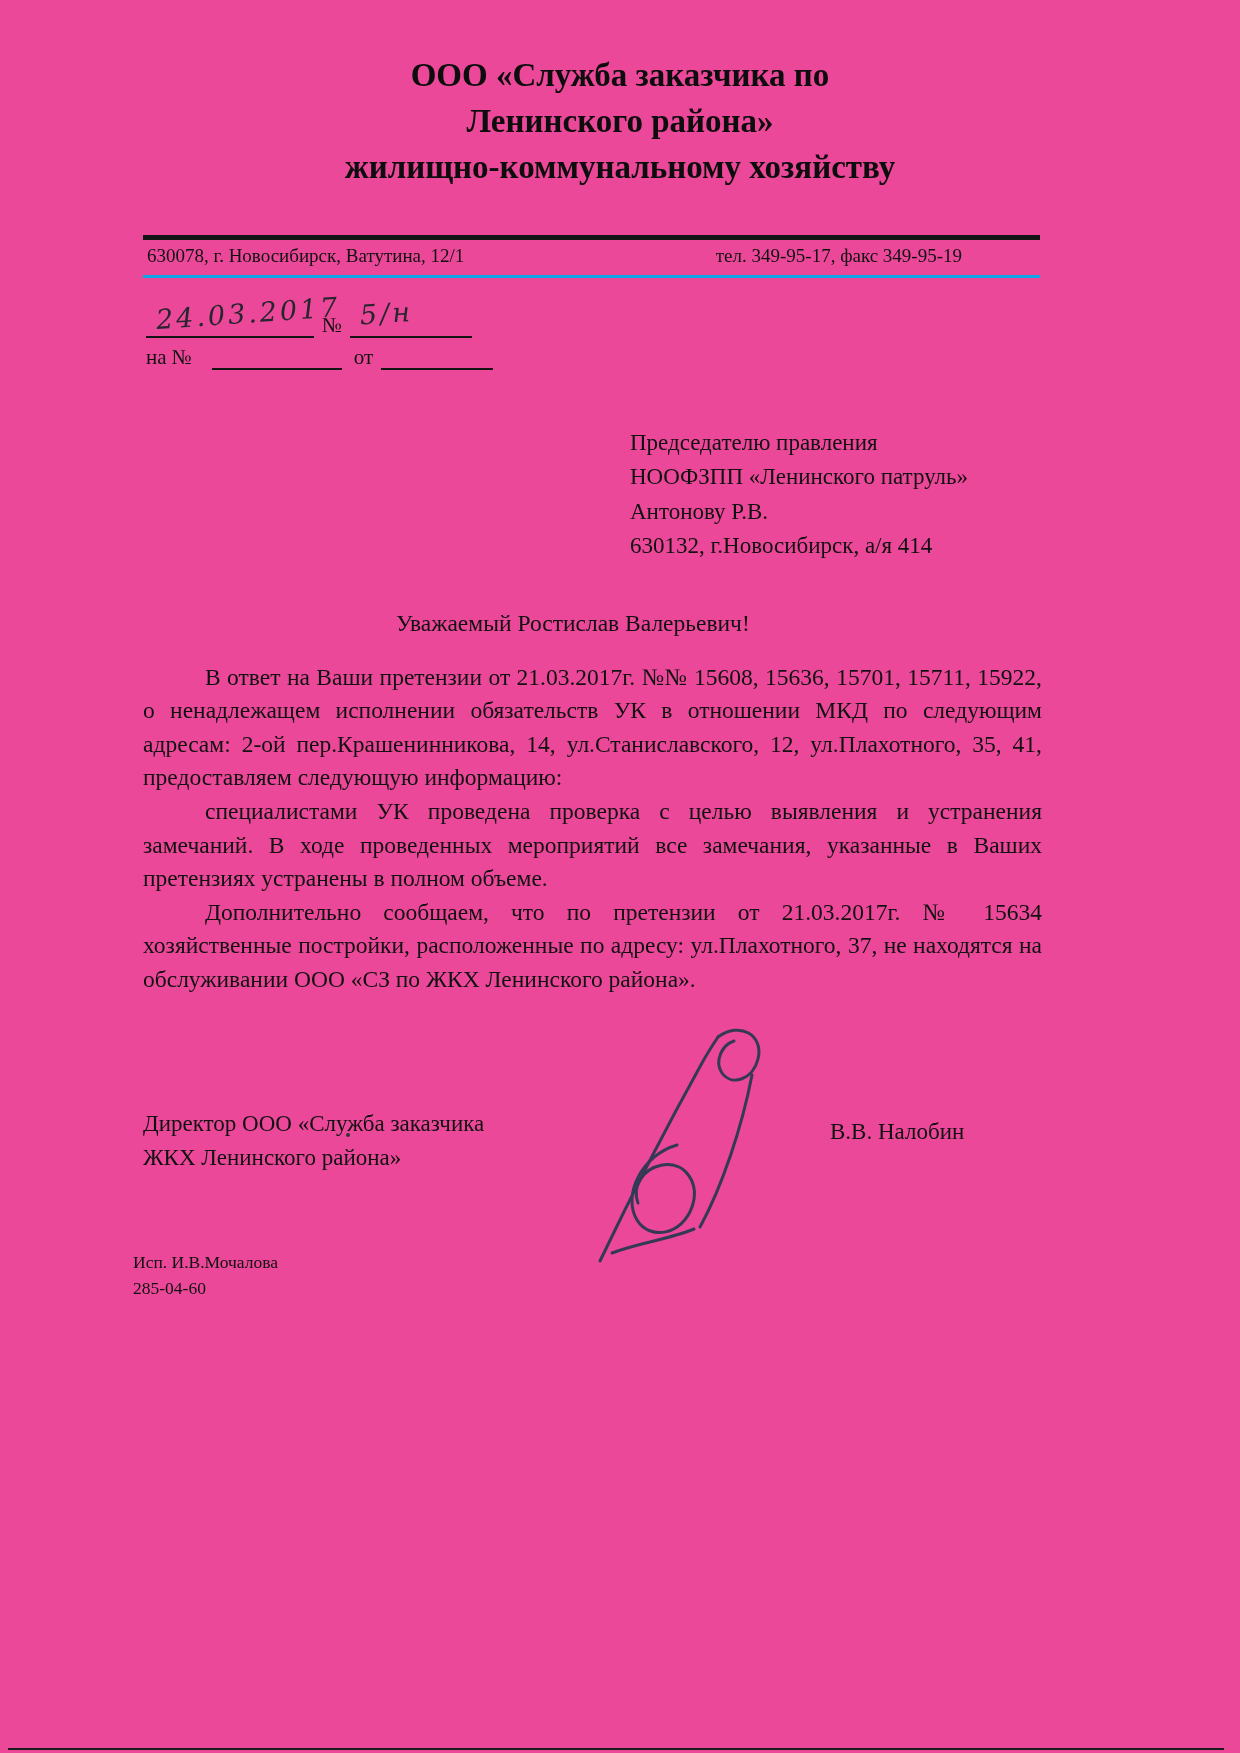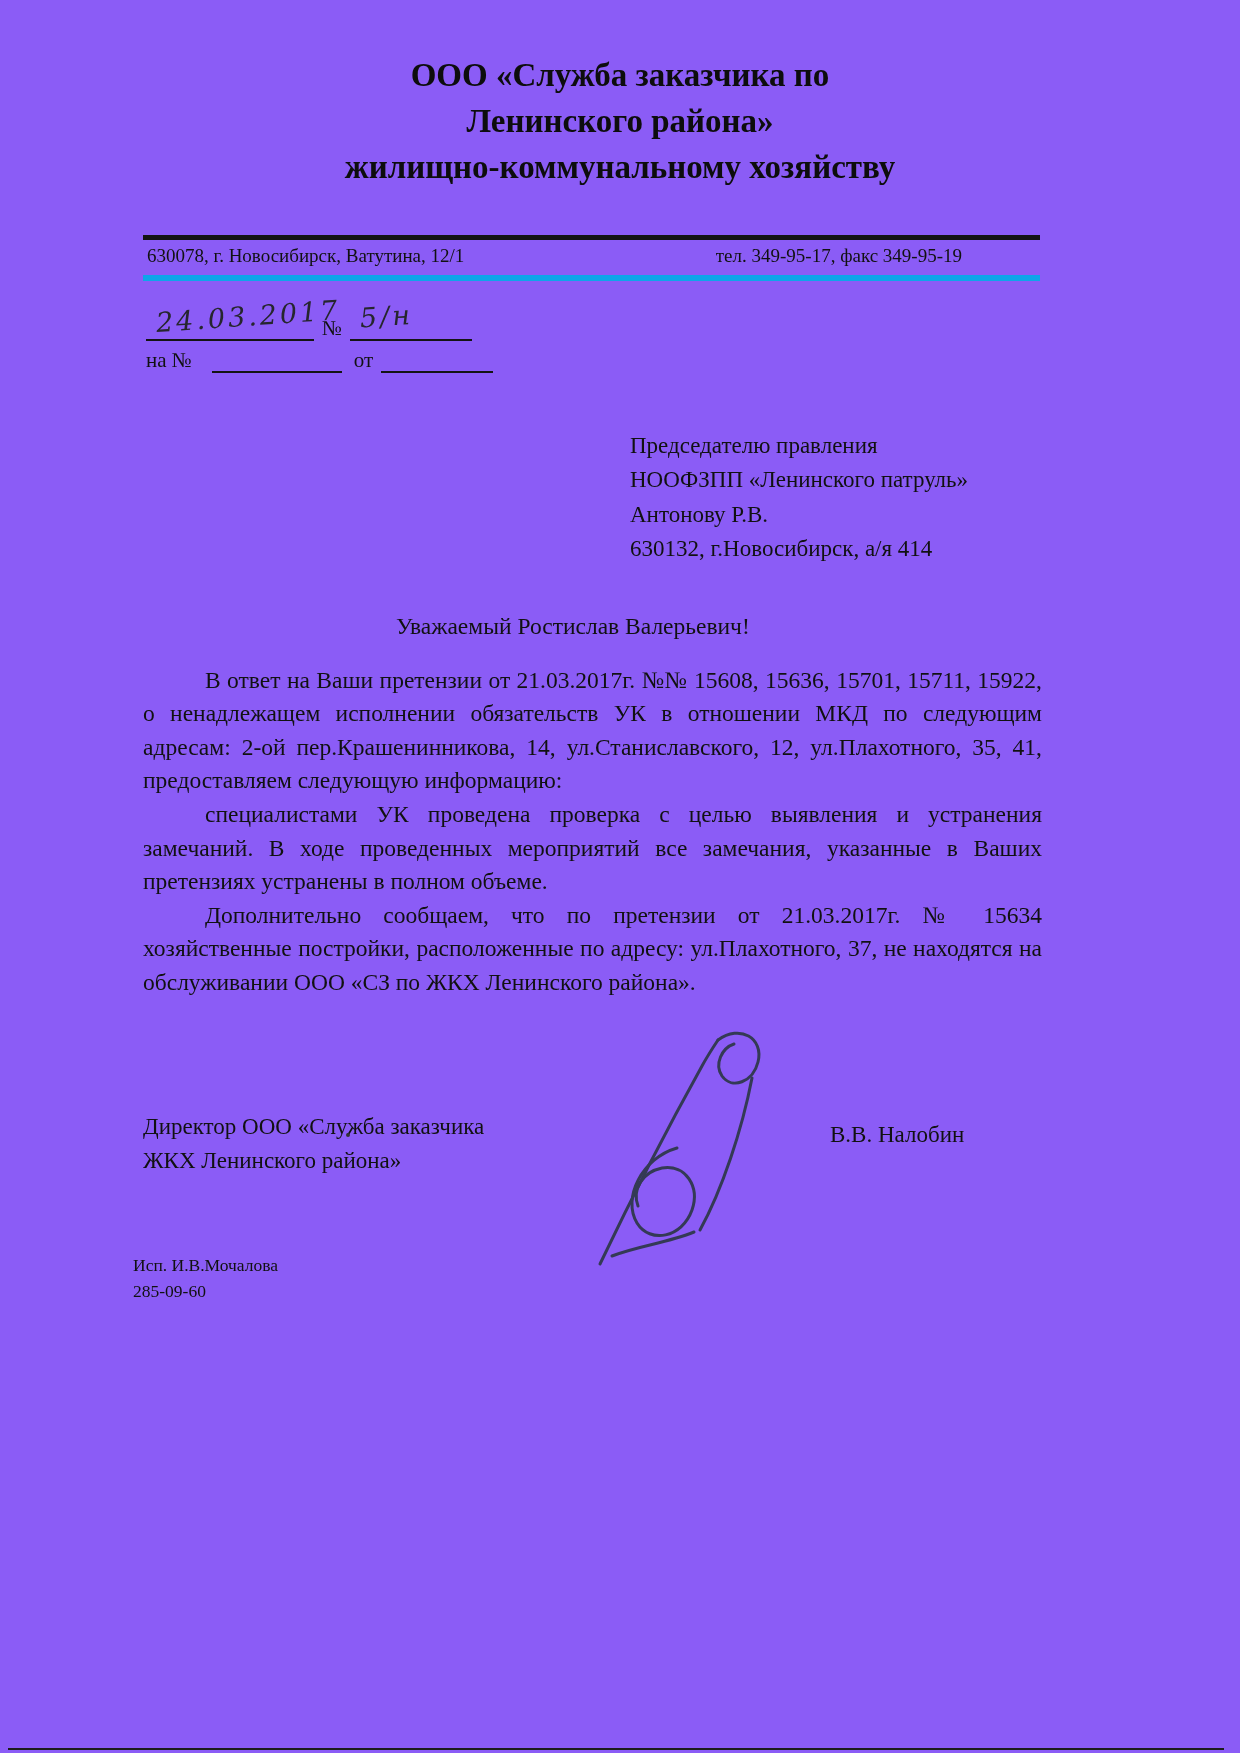--- a/index.html
+++ b/index.html
@@ -1,39 +1,39 @@
 <!DOCTYPE html>
 <html><head>
 <meta charset="utf-8">
 <style>
   html,body{margin:0;padding:0;background:#777;}
   .page{
     position:relative;
     width:1240px;height:1753px;
     margin:0 auto;
-    background:#8b5cf6;
+    background:#ec4899;
     font-family:"Liberation Serif", serif;
     color:#111;
     box-sizing:border-box;
     overflow:hidden;
   }
   
   .letterhead{
     padding-top:52px;
     text-align:center;
     font-weight:bold;
     font-size:33px;
     line-height:1.4;
     color:#0d0d0d;
   }
   
   .contact-bar{
     margin:44px 200px 0 143px;
     border-top:5px solid #141414;
-    border-bottom:6px solid #0ea5e9;
+    border-bottom:3px solid #0ea5e9;
   }
   .contact-row{
     display:flex;
     justify-content:space-between;
     font-size:19px;
     padding:5px 78px 8px 4px;
   }
   
   .ref-block{
     margin:22px 0 0 146px;
@@ -190,19 +190,19 @@
         <path d="M 170 60 C 160 112 140 172 118 212"></path>
         <path d="M 95 130 C 60 140 40 180 55 205 C 68 226 100 220 110 192 C 118 169 104 146 80 150 C 60 154 50 172 56 188"></path>
         <path d="M 30 238 C 55 228 85 225 112 214"></path>
       </g>
     </svg>
     <div class="sig-name">В.В. Налобин</div>
   </div>
 
   <div class="footer">
     <div>Исп. И.В.Мочалова</div>
-    <div>285-09-60</div>
+    <div>285-04-60</div>
   </div>
 
   <div class="scan-dot"></div>
   <div class="scan-bottom-line"></div>
 
 </div>
 
 </body></html>

